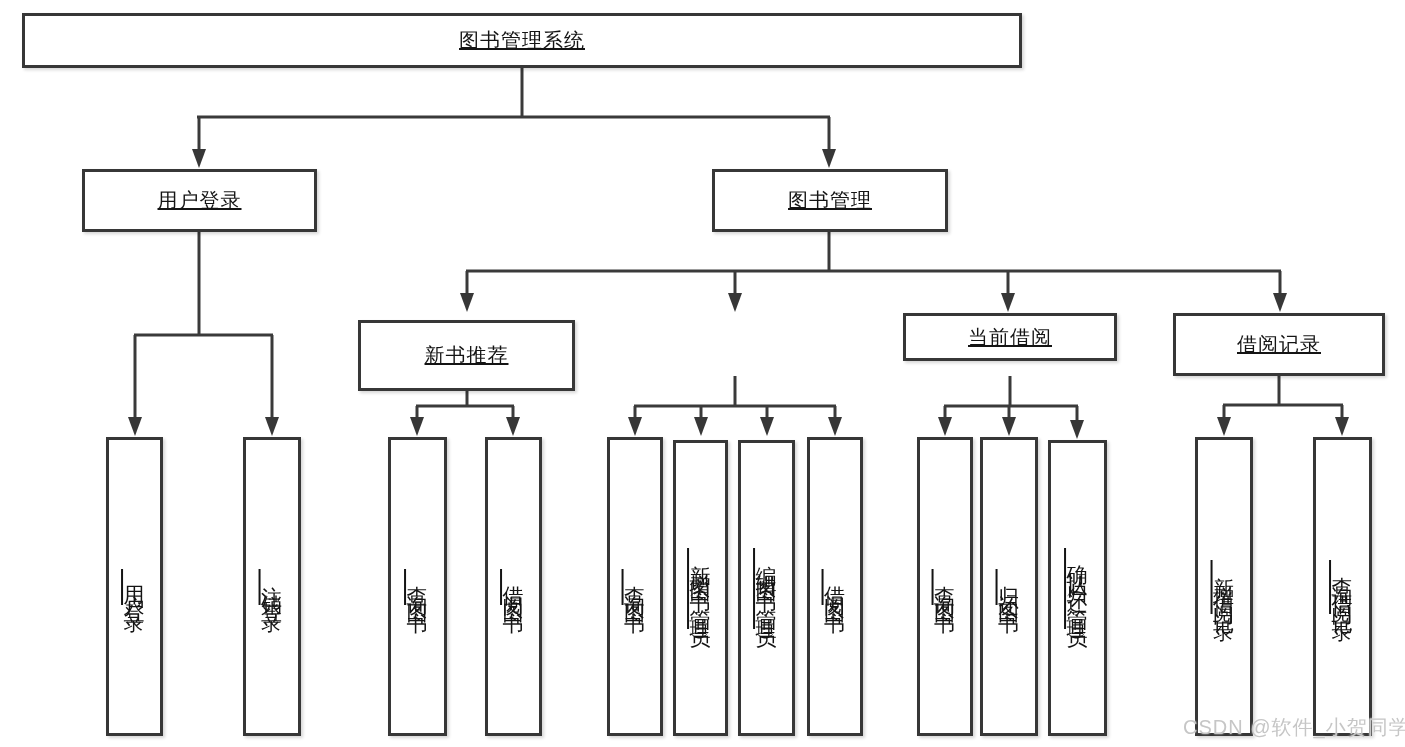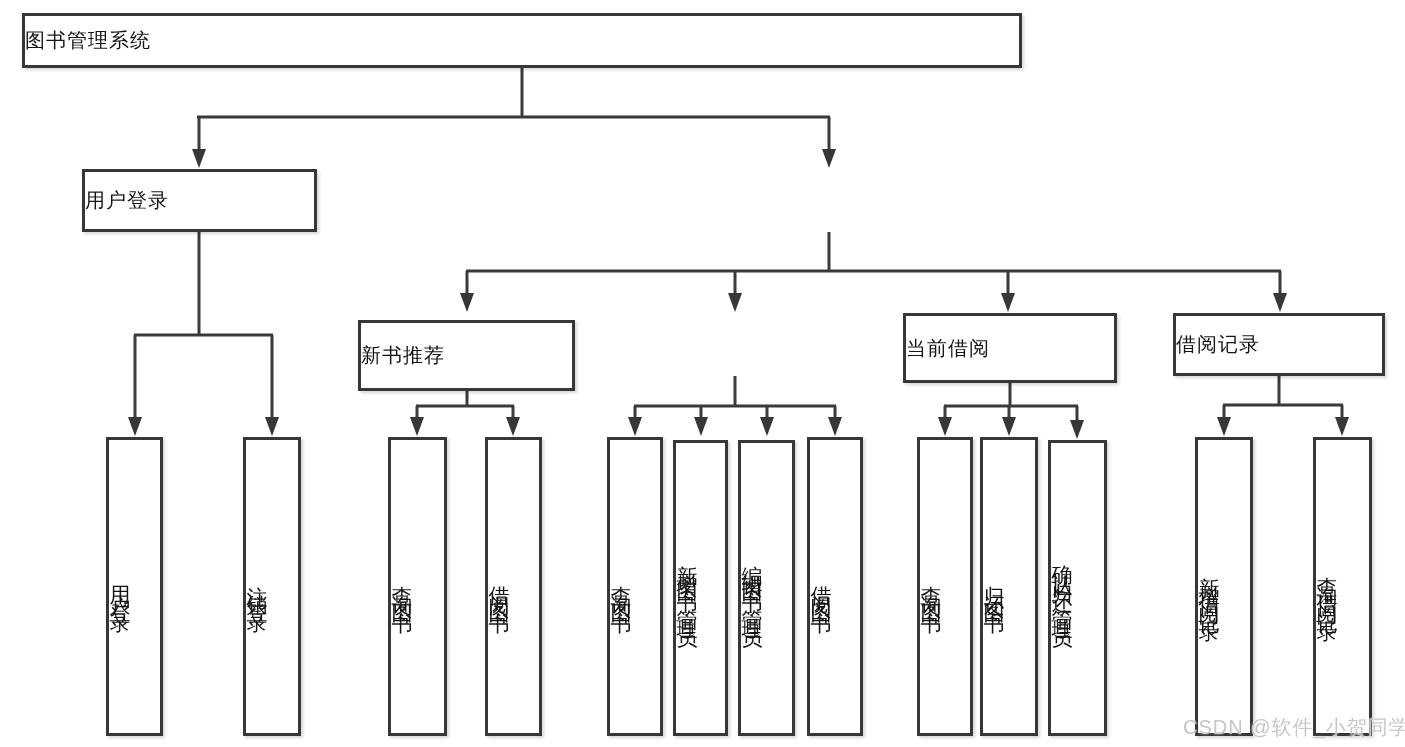--- a/index.html
+++ b/index.html
@@ -4,22 +4,22 @@
 <style>
   html,body { margin:0; padding:0; background:#ffffff; }
   .stage {
     position:relative; width:1405px; height:747px; background:#ffffff;
     font-family:"Liberation Sans","DejaVu Sans",sans-serif; color:#141414;
     overflow:hidden;
   }
   .connectors { position:absolute; left:0; top:0; z-index:1; }
   .node {
     position:absolute; background:#ffffff; border:3px solid #373737;
-    box-sizing:border-box; display:flex; align-items:center; justify-content:flex-start;
-    box-shadow:2px 2px 3px rgba(0,0,0,0.16); z-index:2;
+    box-sizing:border-box; display:flex; align-items:center; justify-content:center;
+    box-shadow:2px 2px 3px rgba(0,0,0,0.16); z-index:2;text-decoration:underline;
   }
   .node-h { font-size:20px; letter-spacing:1px; }
   .node-v .vtext {
     writing-mode:vertical-rl; text-orientation:mixed;
     font-size:21px; letter-spacing:9px; line-height:1.1;
   }
   .watermark {
     position:absolute; left:1183px; top:714px; z-index:3;
     font-size:20px; color:#c6c6c6; letter-spacing:1px; white-space:nowrap;
     text-shadow:0 0 2px #ffffff;
@@ -97,25 +97,28 @@
     </g>
   </svg>
 
   <div class="node node-h" style="left:22px;top:13px;width:1000px;height:55px">
     <span>图书管理系统</span>
   </div>
 
   <div class="node node-h" style="left:82px;top:169px;width:235px;height:63px">
     <span>用户登录</span>
   </div>
+  <div class="node node-h" style="left:712px;top:169px;width:236px;height:63px">
+    <span>图书管理</span>
+  </div>
 
   <div class="node node-h" style="left:358px;top:320px;width:217px;height:71px">
     <span>新书推荐</span>
   </div>
-  <div class="node node-h" style="left:903px;top:313px;width:214px;height:70px">
+  <div class="node node-h" style="left:903px;top:313px;width:214px;height:48px">
     <span>当前借阅</span>
   </div>
   <div class="node node-h" style="left:1173px;top:313px;width:212px;height:63px">
     <span>借阅记录</span>
   </div>
 
   <div class="node node-v" style="left:106px;top:437px;width:57px;height:299px">
     <span class="vtext">用户登录</span>
   </div>
   <div class="node node-v" style="left:243px;top:437px;width:58px;height:299px">

